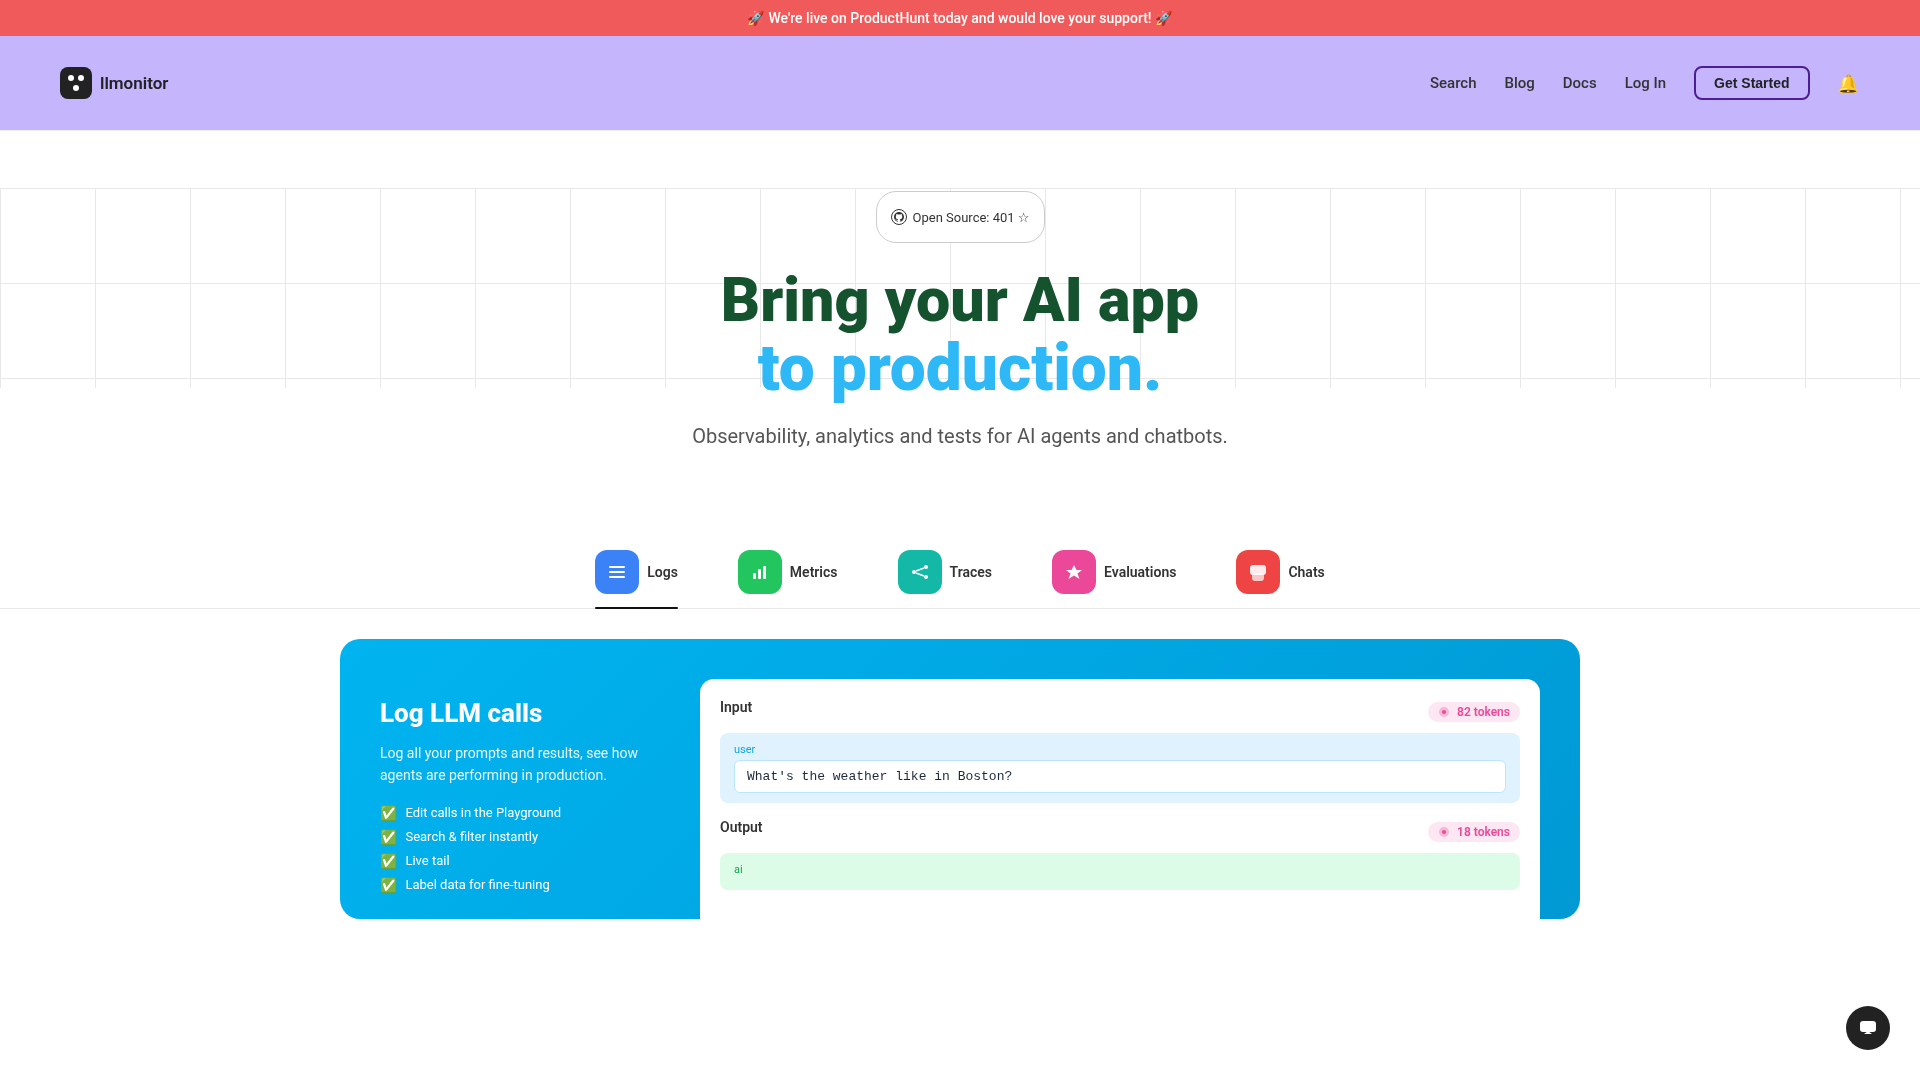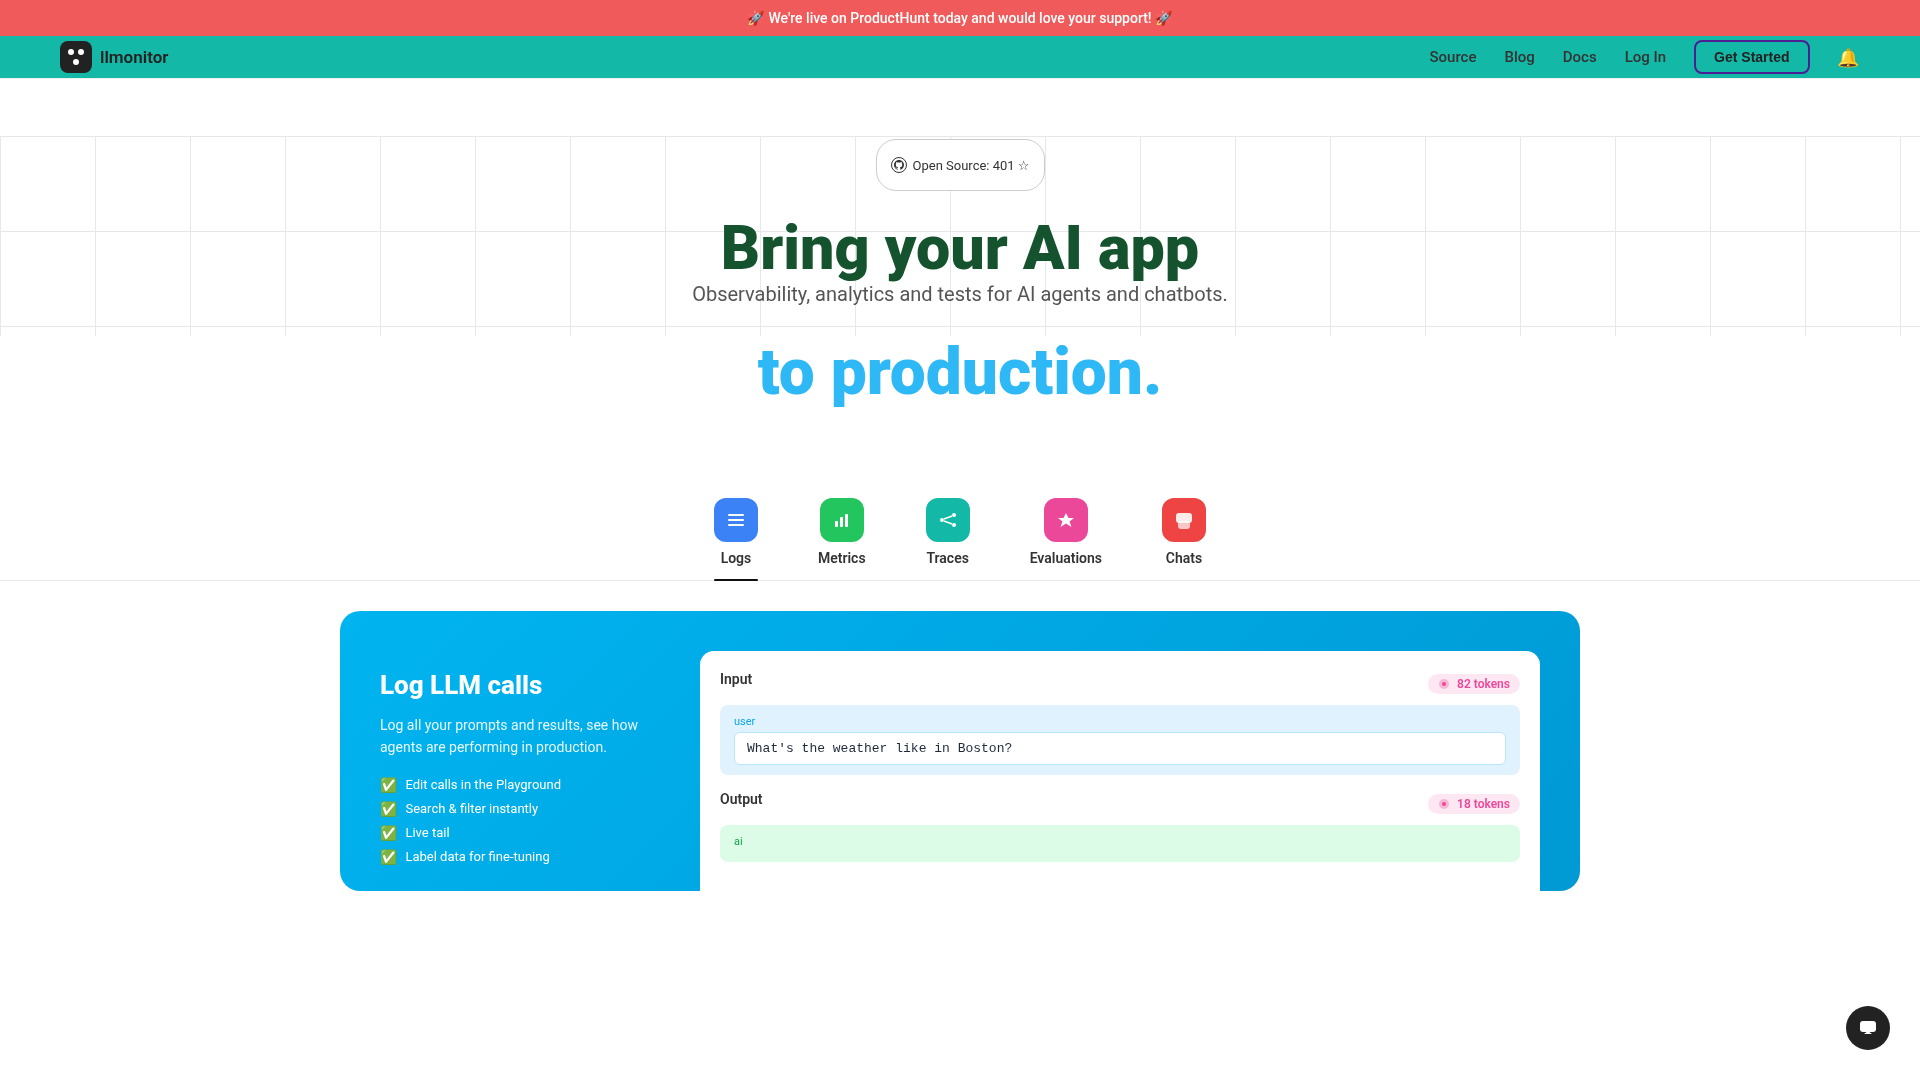--- a/index.html
+++ b/index.html
@@ -13,23 +13,23 @@
       padding: 10px 20px;
       font-size: 14px;
       font-weight: 500;
     }
 
     
     #navbar {
       display: flex;
       align-items: center;
       justify-content: space-between;
-      padding: 4px 60px;
+      padding: 30px 60px;
       border-bottom: 1px solid #f0f0f0;
-      background: #14b8a6;
+      background: #c4b5fd;
       position: relative;
       z-index: 10;
     }
     #logo-area {
       display: flex;
       align-items: center;
       gap: 8px;
       text-decoration: none;
       color: #222;
     }
@@ -141,21 +141,21 @@
       display: flex;
       justify-content: center;
       gap: 60px;
       padding: 30px 0 0;
       border-bottom: 1.5px solid #e8e8e8;
       position: relative;
       z-index: 1;
     }
     .tab-item {
       display: flex;
-      flex-direction: column;
+      flex-direction: row;
       align-items: center;
       gap: 8px;
       cursor: pointer;
       padding-bottom: 14px;
       position: relative;
     }
     .tab-item.active::after {
       content: '';
       position: absolute;
       bottom: -1px;
@@ -320,21 +320,21 @@
 
     <svg id="logo-icon" viewBox="0 0 32 32" fill="none">
       <rect width="32" height="32" rx="8" fill="#222"></rect>
       <circle cx="11" cy="11" r="3" fill="white"></circle>
       <circle cx="21" cy="11" r="3" fill="white"></circle>
       <circle cx="16" cy="21" r="3" fill="white"></circle>
     </svg>
     <span id="logo-text">llmonitor</span>
   </a>
   <div id="nav-links">
-    <a class="nav-link">Source</a>
+    <a class="nav-link">Search</a>
     <a class="nav-link">Blog</a>
     <a class="nav-link">Docs</a>
     <a class="nav-link">Log In</a>
     <button id="get-started-btn">Get Started</button>
     <span id="bell-icon">🔔</span>
   </div>
 </nav>
 
 <div id="hero-wrapper">
   <div id="grid-bg"></div>
@@ -343,22 +343,22 @@
     <div id="open-source-badge">
 
       <svg width="16" height="16" viewBox="0 0 16 16" fill="none">
         <circle cx="8" cy="8" r="7.5" stroke="#333" stroke-width="1"></circle>
         <path d="M8 3C5.24 3 3 5.24 3 8c0 2.21 1.43 4.09 3.41 4.76.25.05.34-.11.34-.24v-.86c-1.39.3-1.68-.67-1.68-.67-.23-.58-.56-.73-.56-.73-.46-.31.03-.31.03-.31.5.04.77.52.77.52.45.77 1.18.55 1.47.42.05-.33.18-.55.32-.68-1.12-.13-2.29-.56-2.29-2.49 0-.55.2-1 .52-1.35-.05-.13-.22-.64.05-1.33 0 0 .42-.14 1.38.52.4-.11.83-.17 1.26-.17.43 0 .86.06 1.26.17.96-.66 1.38-.52 1.38-.52.27.69.1 1.2.05 1.33.32.35.52.8.52 1.35 0 1.94-1.18 2.36-2.3 2.49.18.15.34.46.34.93v1.38c0 .13.09.29.34.24C11.57 12.09 13 10.21 13 8c0-2.76-2.24-5-5-5z" fill="#333"></path>
       </svg>
       <span>Open Source: 401 ☆</span>
     </div>
 
     <div id="hero-title-line1">Bring your AI app</div>
+    <div id="hero-title-line2">to production.</div>
     <div id="hero-subtitle">Observability, analytics and tests for AI agents and chatbots.</div>
-    <div id="hero-title-line2">to production.</div>
 
   </section>
 </div>
 
 <div id="tabs-section">
   <div class="tab-item active">
     <div class="tab-icon blue">
       <svg width="22" height="22" viewBox="0 0 22 22" fill="none">
         <rect x="3" y="5" width="16" height="2" rx="1" fill="white"></rect>
         <rect x="3" y="10" width="16" height="2" rx="1" fill="white"></rect>

